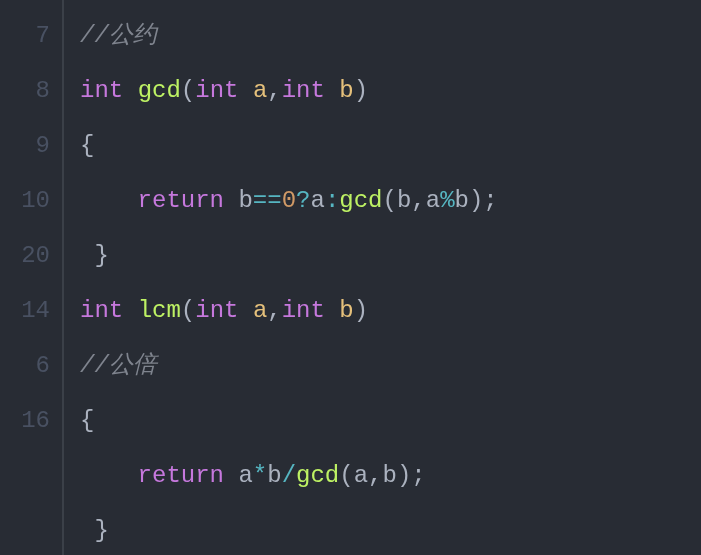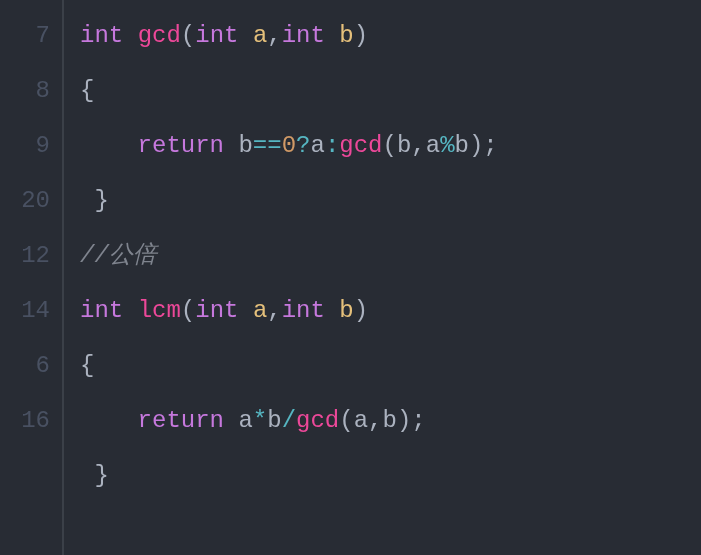--- a/index.html
+++ b/index.html
@@ -44,47 +44,48 @@
     }
     .code-line {
       height: 55px;
       line-height: 55px;
       white-space: pre;
       font-size: 24px;
     }
     .tok-comment { color: #7f848e; font-style: italic; }
     .tok-keyword { color: #c678dd; text-align: right; }
     .tok-type { color: #c678dd; }
-    .tok-func { color: #ec4899; margin-top: 27px; }
+    .tok-func { color: #bef264; margin-top: 27px; }
     .tok-param { color: #e5c07b; }
     .tok-var { color: #abb2bf; }
     .tok-punct { color: #abb2bf; }
     .tok-brace { color: #abb2bf; }
     .tok-op { color: #56b6c2; }
     .tok-num { color: #d19a66; }
   </style>
 </head>
 <body>
 
 <div class="editor">
   <div class="gutter">
     <div class="gutter-line">7</div>
     <div class="gutter-line">8</div>
     <div class="gutter-line">9</div>
+    <div class="gutter-line">10</div>
     <div class="gutter-line">20</div>
-    <div class="gutter-line">12</div>
     <div class="gutter-line">14</div>
     <div class="gutter-line">6</div>
     <div class="gutter-line">16</div>
   </div>
   <div class="divider"></div>
   <div class="code-area">
+    <div class="code-line"><span class="tok-comment">//公约</span></div>
     <div class="code-line"><span class="tok-type">int</span> <span class="tok-func">gcd</span><span class="tok-punct">(</span><span class="tok-type">int</span> <span class="tok-param">a</span><span class="tok-punct">,</span><span class="tok-type">int</span> <span class="tok-param">b</span><span class="tok-punct">)</span></div>
     <div class="code-line"><span class="tok-brace">{</span></div>
     <div class="code-line">    <span class="tok-keyword">return</span> <span class="tok-var">b</span><span class="tok-op">==</span><span class="tok-num">0</span><span class="tok-op">?</span><span class="tok-var">a</span><span class="tok-op">:</span><span class="tok-func">gcd</span><span class="tok-punct">(</span><span class="tok-var">b</span><span class="tok-punct">,</span><span class="tok-var">a</span><span class="tok-op">%</span><span class="tok-var">b</span><span class="tok-punct">)</span><span class="tok-punct">;</span></div>
     <div class="code-line"> <span class="tok-brace">}</span></div>
+    <div class="code-line"><span class="tok-type">int</span> <span class="tok-func">lcm</span><span class="tok-punct">(</span><span class="tok-type">int</span> <span class="tok-param">a</span><span class="tok-punct">,</span><span class="tok-type">int</span> <span class="tok-param">b</span><span class="tok-punct">)</span></div>
     <div class="code-line"><span class="tok-comment">//公倍</span></div>
-    <div class="code-line"><span class="tok-type">int</span> <span class="tok-func">lcm</span><span class="tok-punct">(</span><span class="tok-type">int</span> <span class="tok-param">a</span><span class="tok-punct">,</span><span class="tok-type">int</span> <span class="tok-param">b</span><span class="tok-punct">)</span></div>
     <div class="code-line"><span class="tok-brace">{</span></div>
     <div class="code-line">    <span class="tok-keyword">return</span> <span class="tok-var">a</span><span class="tok-op">*</span><span class="tok-var">b</span><span class="tok-op">/</span><span class="tok-func">gcd</span><span class="tok-punct">(</span><span class="tok-var">a</span><span class="tok-punct">,</span><span class="tok-var">b</span><span class="tok-punct">)</span><span class="tok-punct">;</span></div>
     <div class="code-line"> <span class="tok-brace">}</span></div>
   </div>
 </div>
 
 </body></html>

